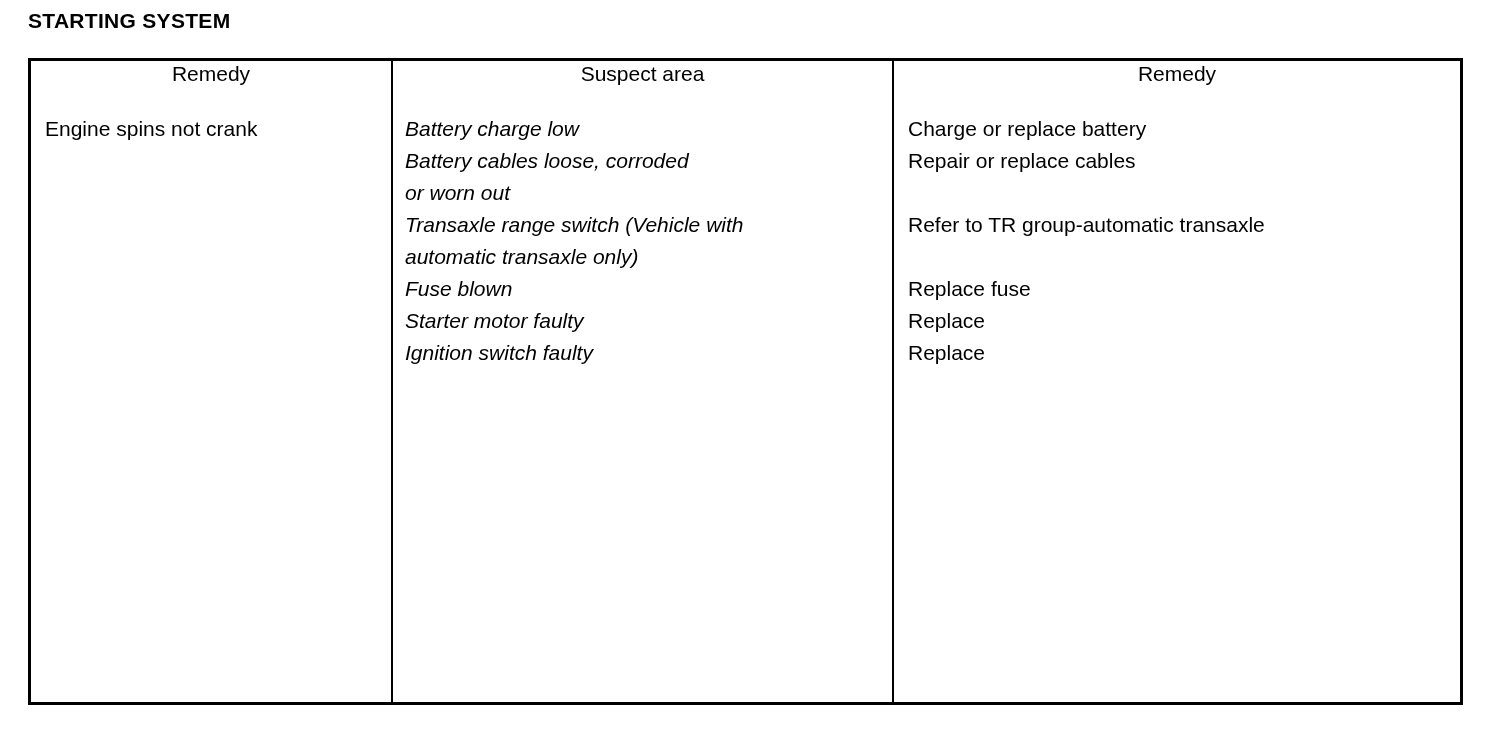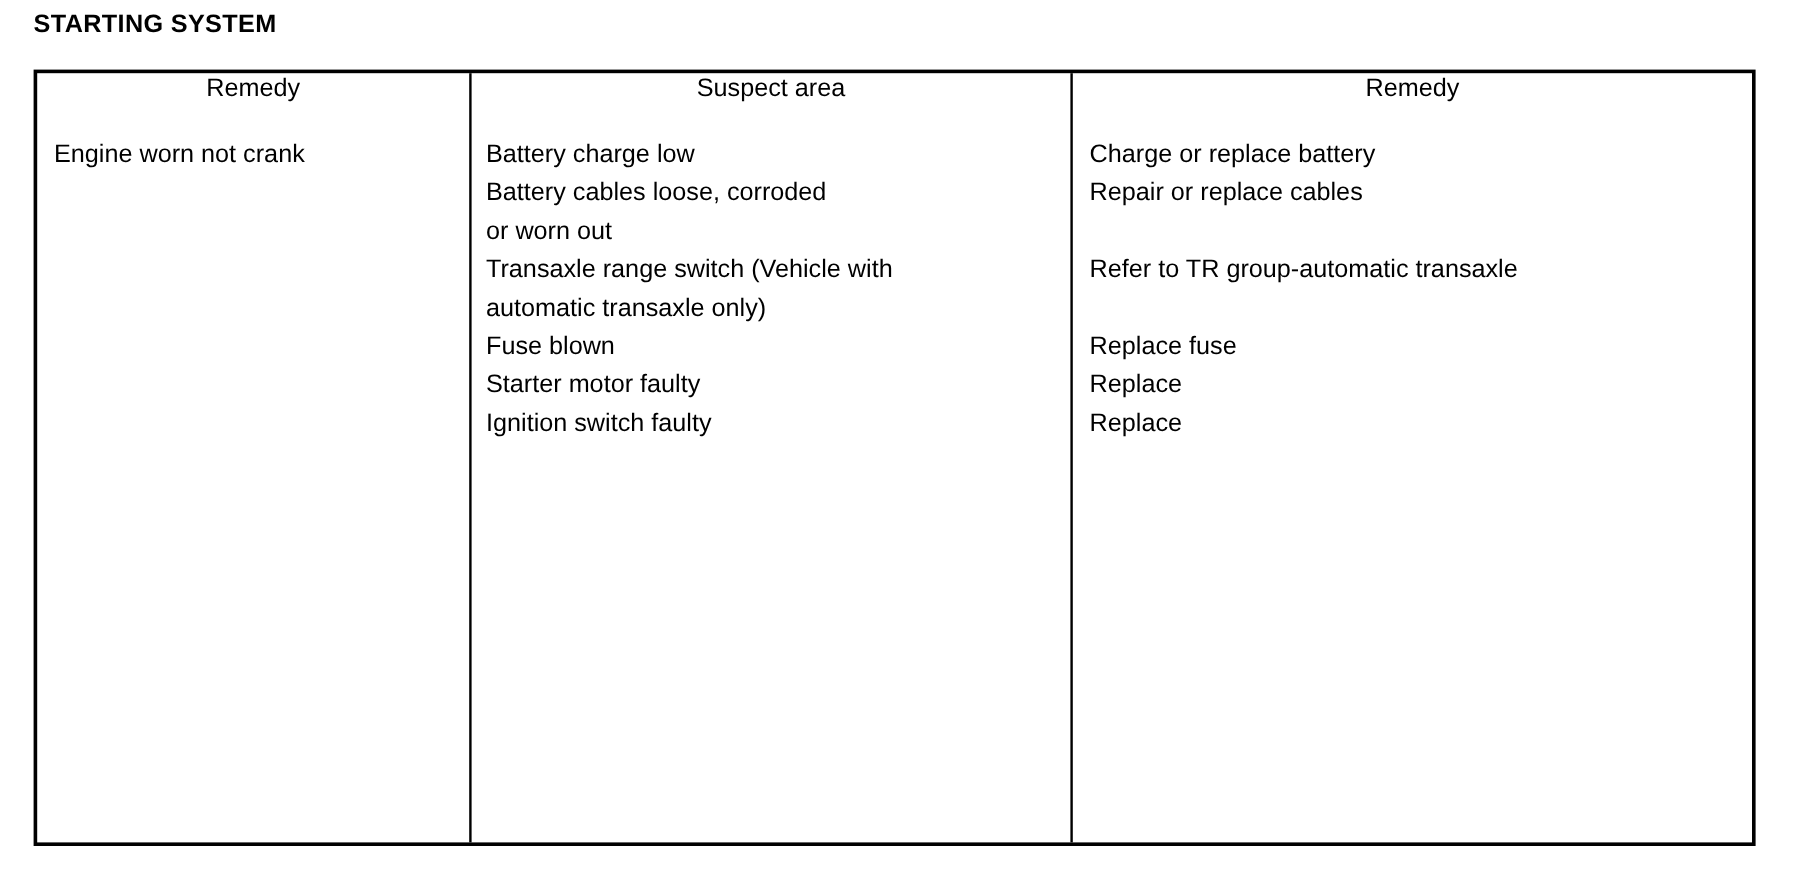--- a/index.html
+++ b/index.html
@@ -75,21 +75,21 @@
   tbody tr + tr td {
     border-top: 2px solid #000000;
   }
   .cell {
     padding: 8px 0 10px 12px;
     font-size: 21px;
     line-height: 32px;
     white-space: pre-line;
   }
   .cell.symptom { padding-left: 14px; }
-  .cell.suspect { padding-left: 12px; }
+  .cell.suspect { padding-left: 12px; font-style: italic; }
   .cell.remedy  { padding-left: 14px; }
 
   
   tbody tr.r0 td { height: 268px; }
   tbody tr.r1 td { height: 138px; }
   tbody tr.r2 td { height:  78px; }
   tbody tr.r3 td { height: 109px; }
 </style>
 </head>
 <body>
@@ -114,21 +114,21 @@
             <span class="hdr">Suspect area</span>
           </th>
           <th>
             <span class="hdr">Remedy</span>
           </th>
         </tr>
       </thead>
       <tbody>
         <tr class="r0">
           <td>
-            <div class="cell symptom">Engine worn not crank</div>
+            <div class="cell symptom">Engine spins not crank</div>
           </td>
           <td>
             <div class="cell suspect">Battery charge low
 Battery cables loose, corroded
 or worn out
 Transaxle range switch (Vehicle with
 automatic transaxle only)
 Fuse blown
 Starter motor faulty
 Ignition switch faulty</div>

